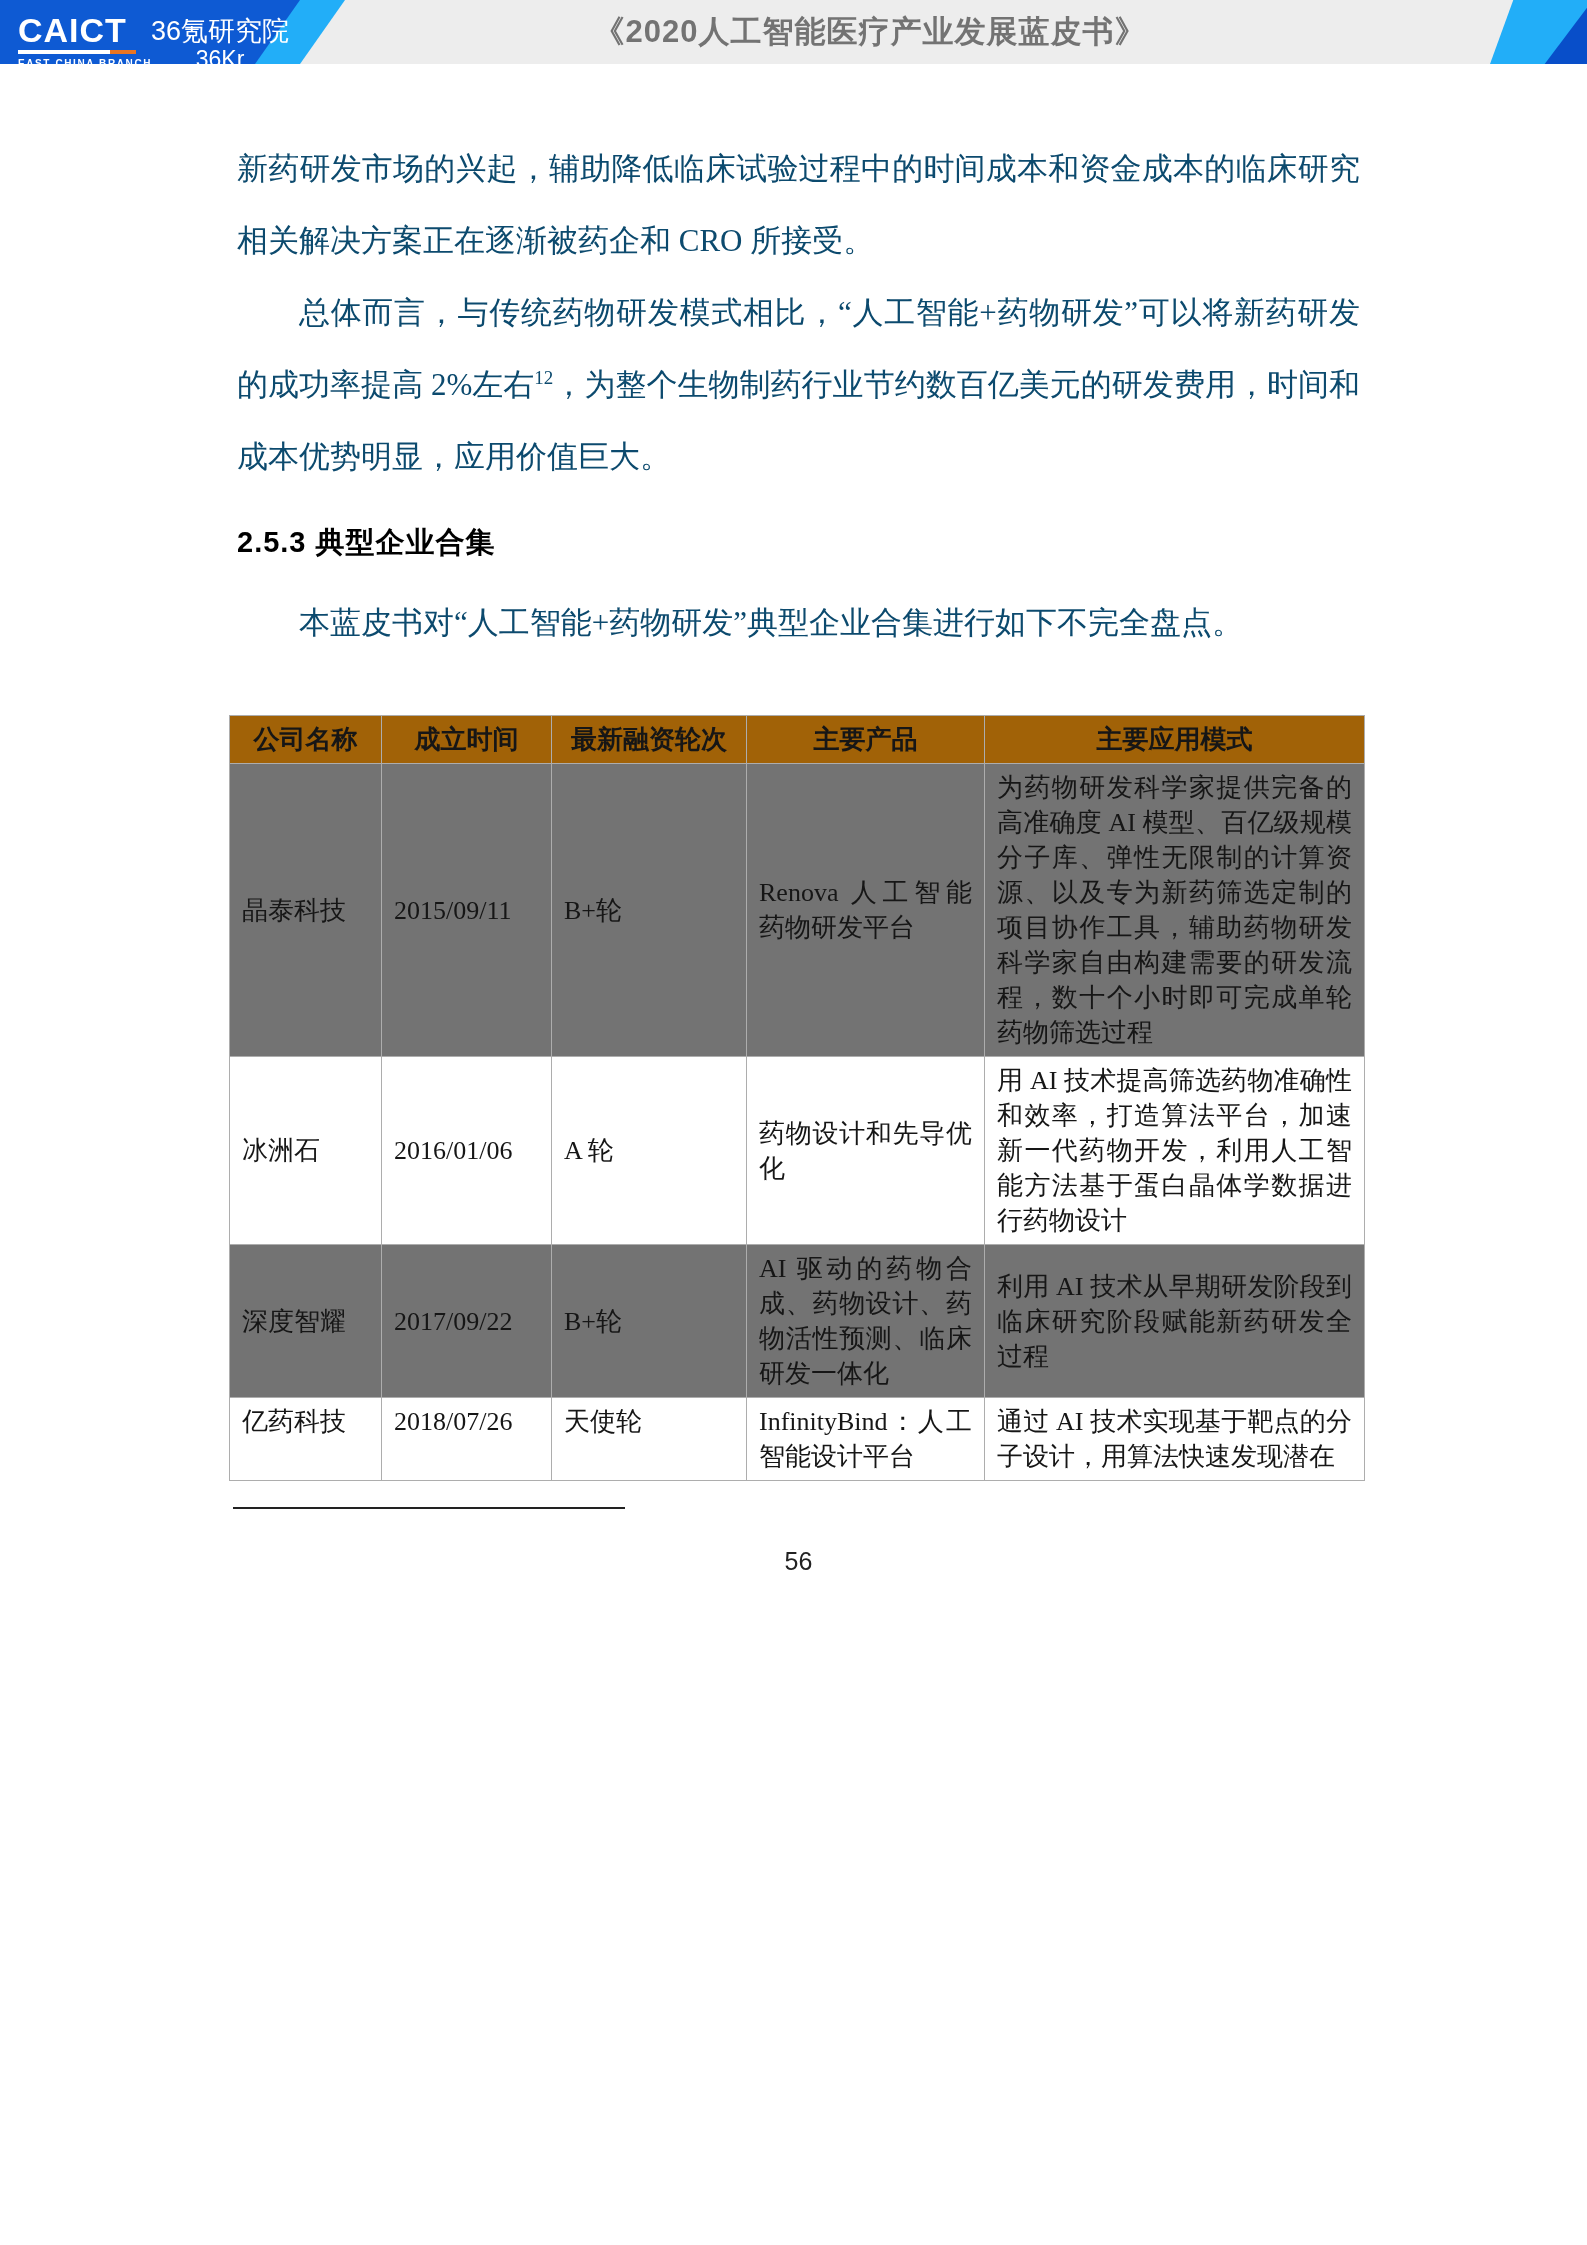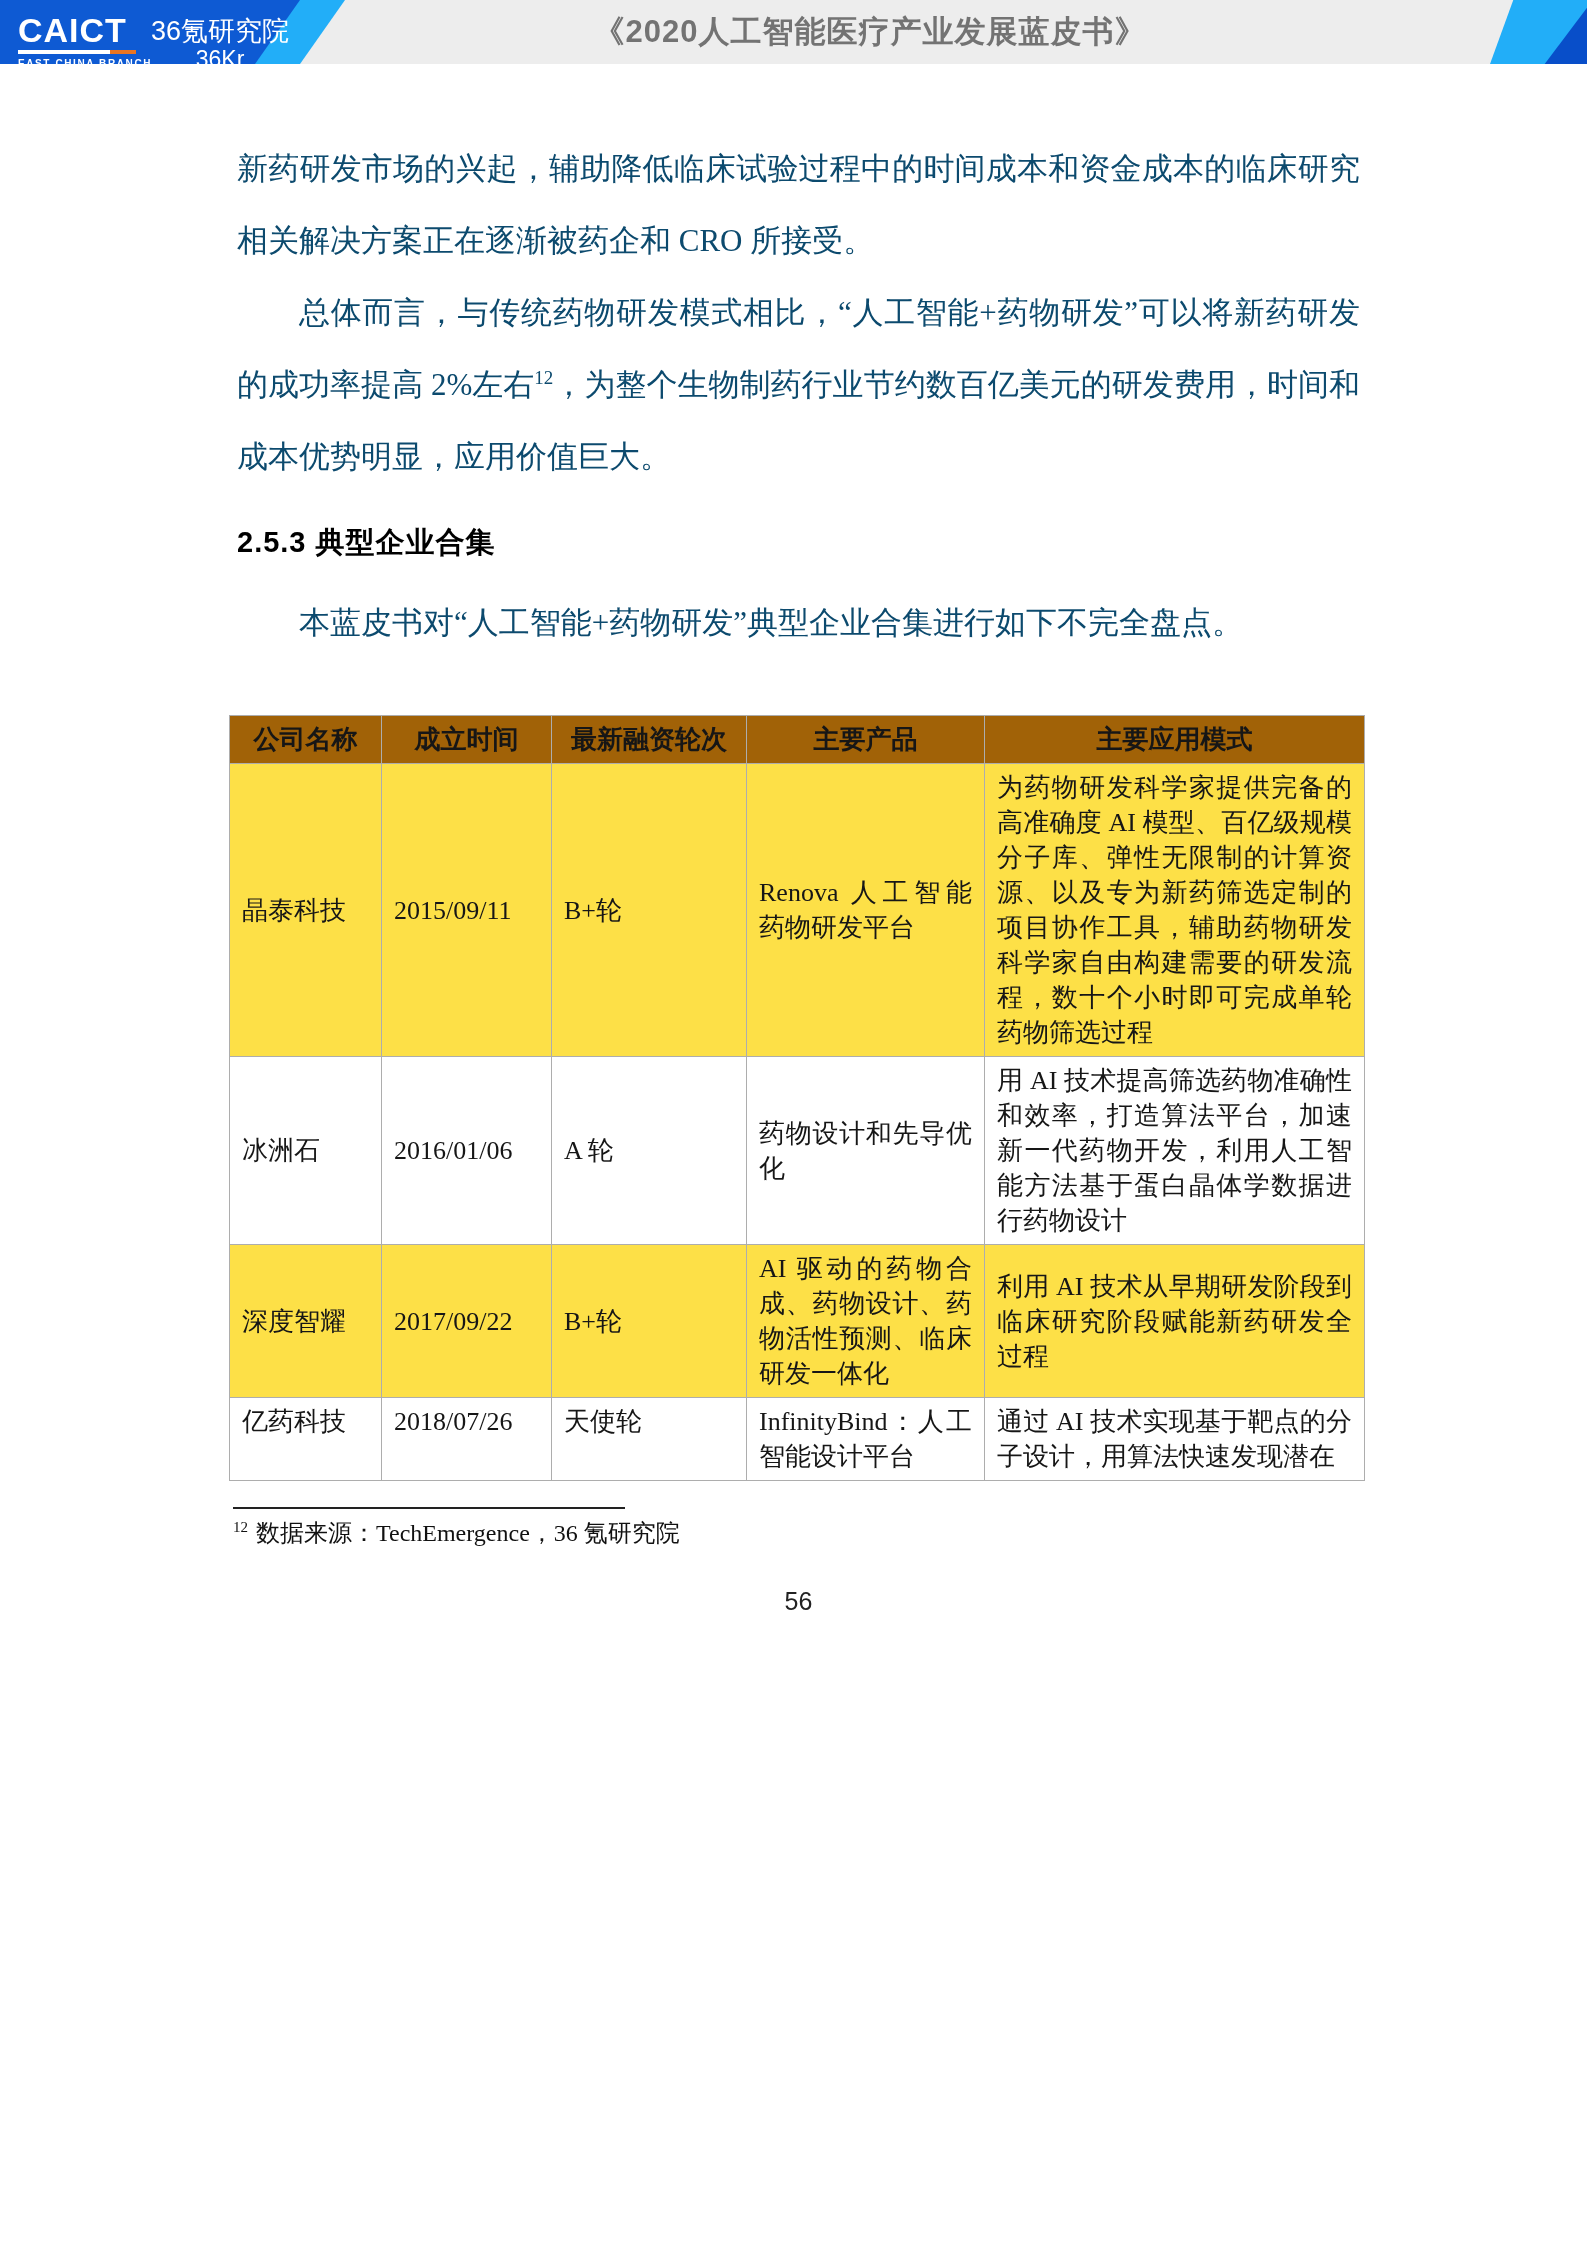--- a/index.html
+++ b/index.html
@@ -77,21 +77,21 @@
     font-family:"Liberation Serif",serif;
   }
   table.company th,table.company td{
     border:1px solid #adadad;vertical-align:middle;
     padding:6px 12px;box-sizing:border-box;
   }
   table.company thead th{
     background:#a16207;font-weight:bold;text-align:center;
     height:48px;padding:4px 6px;
   }
-  tr.shade td{background:#fde047;margin-top:35px;}
+  tr.shade td{background:#737373;margin-top:35px;}
   td.c-left{text-align:left;padding-left:14px;}
   td.c-just{text-align:justify;}
   tr.clipped td{vertical-align:top;}
   tr.clipped td .clip{max-height:74px;overflow:hidden;}
 
   
   .footnote-sep{margin:26px 0 0 -4px;width:392px;border-top:2px solid #222;}
   .footnote{
     margin:8px 0 0 -4px;font-size:24px;color:#111;
     font-family:"Liberation Serif",serif;
@@ -197,18 +197,17 @@
               </td>
             <td class="c-just">
                 <div class="clip">通过 AI 技术实现基于靶点的分子设计，用算法快速发现潜在</div>
               </td>
           </tr>
         </tbody>
       </table>
     </div>
 
     <div class="footnote-sep"></div>
-    <div class="footnote"><sup>12</sup><span>数据来源：TechEmergence，36 氪研究院</span></div>
 
     <div class="page-number">56</div>
   </div>
 
 </div>
 
 </body></html>

